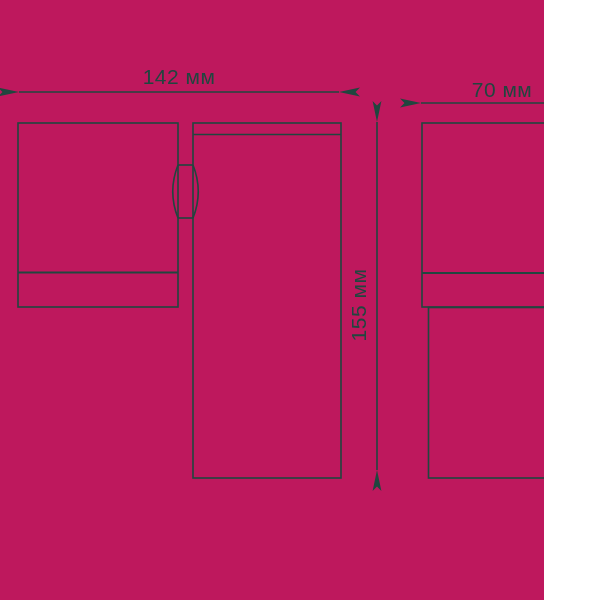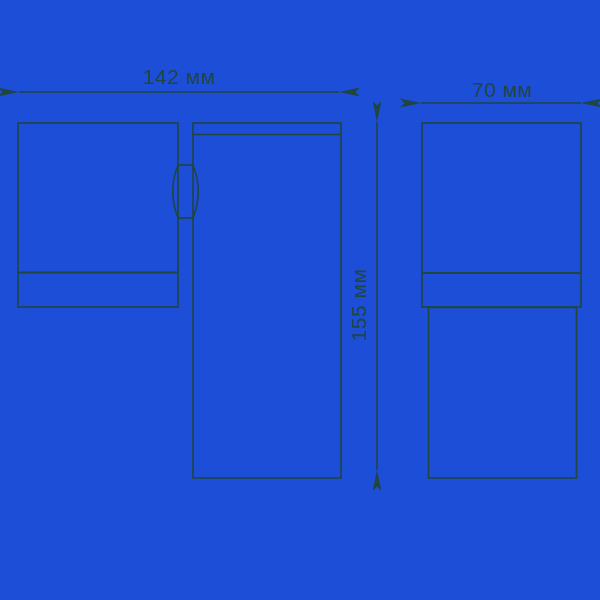--- a/index.html
+++ b/index.html
@@ -3,23 +3,23 @@
 <meta charset="utf-8">
 <style>
   html, body {
     margin: 0;
     padding: 0;
     background: #ffffff;
     font-family: "Liberation Sans", sans-serif;
   }
   .canvas {
     position: relative;
-    width: 600px;
+    width: 544px;
     height: 600px;
-    background: #1d4ed8;
+    background: #be185d;
     overflow: hidden;
   }
   svg text {
     font-family: "Liberation Sans", "DejaVu Sans", sans-serif;
     font-size: 21px;
     letter-spacing: 0.5px;
   }
 </style>
 </head>
 <body>

